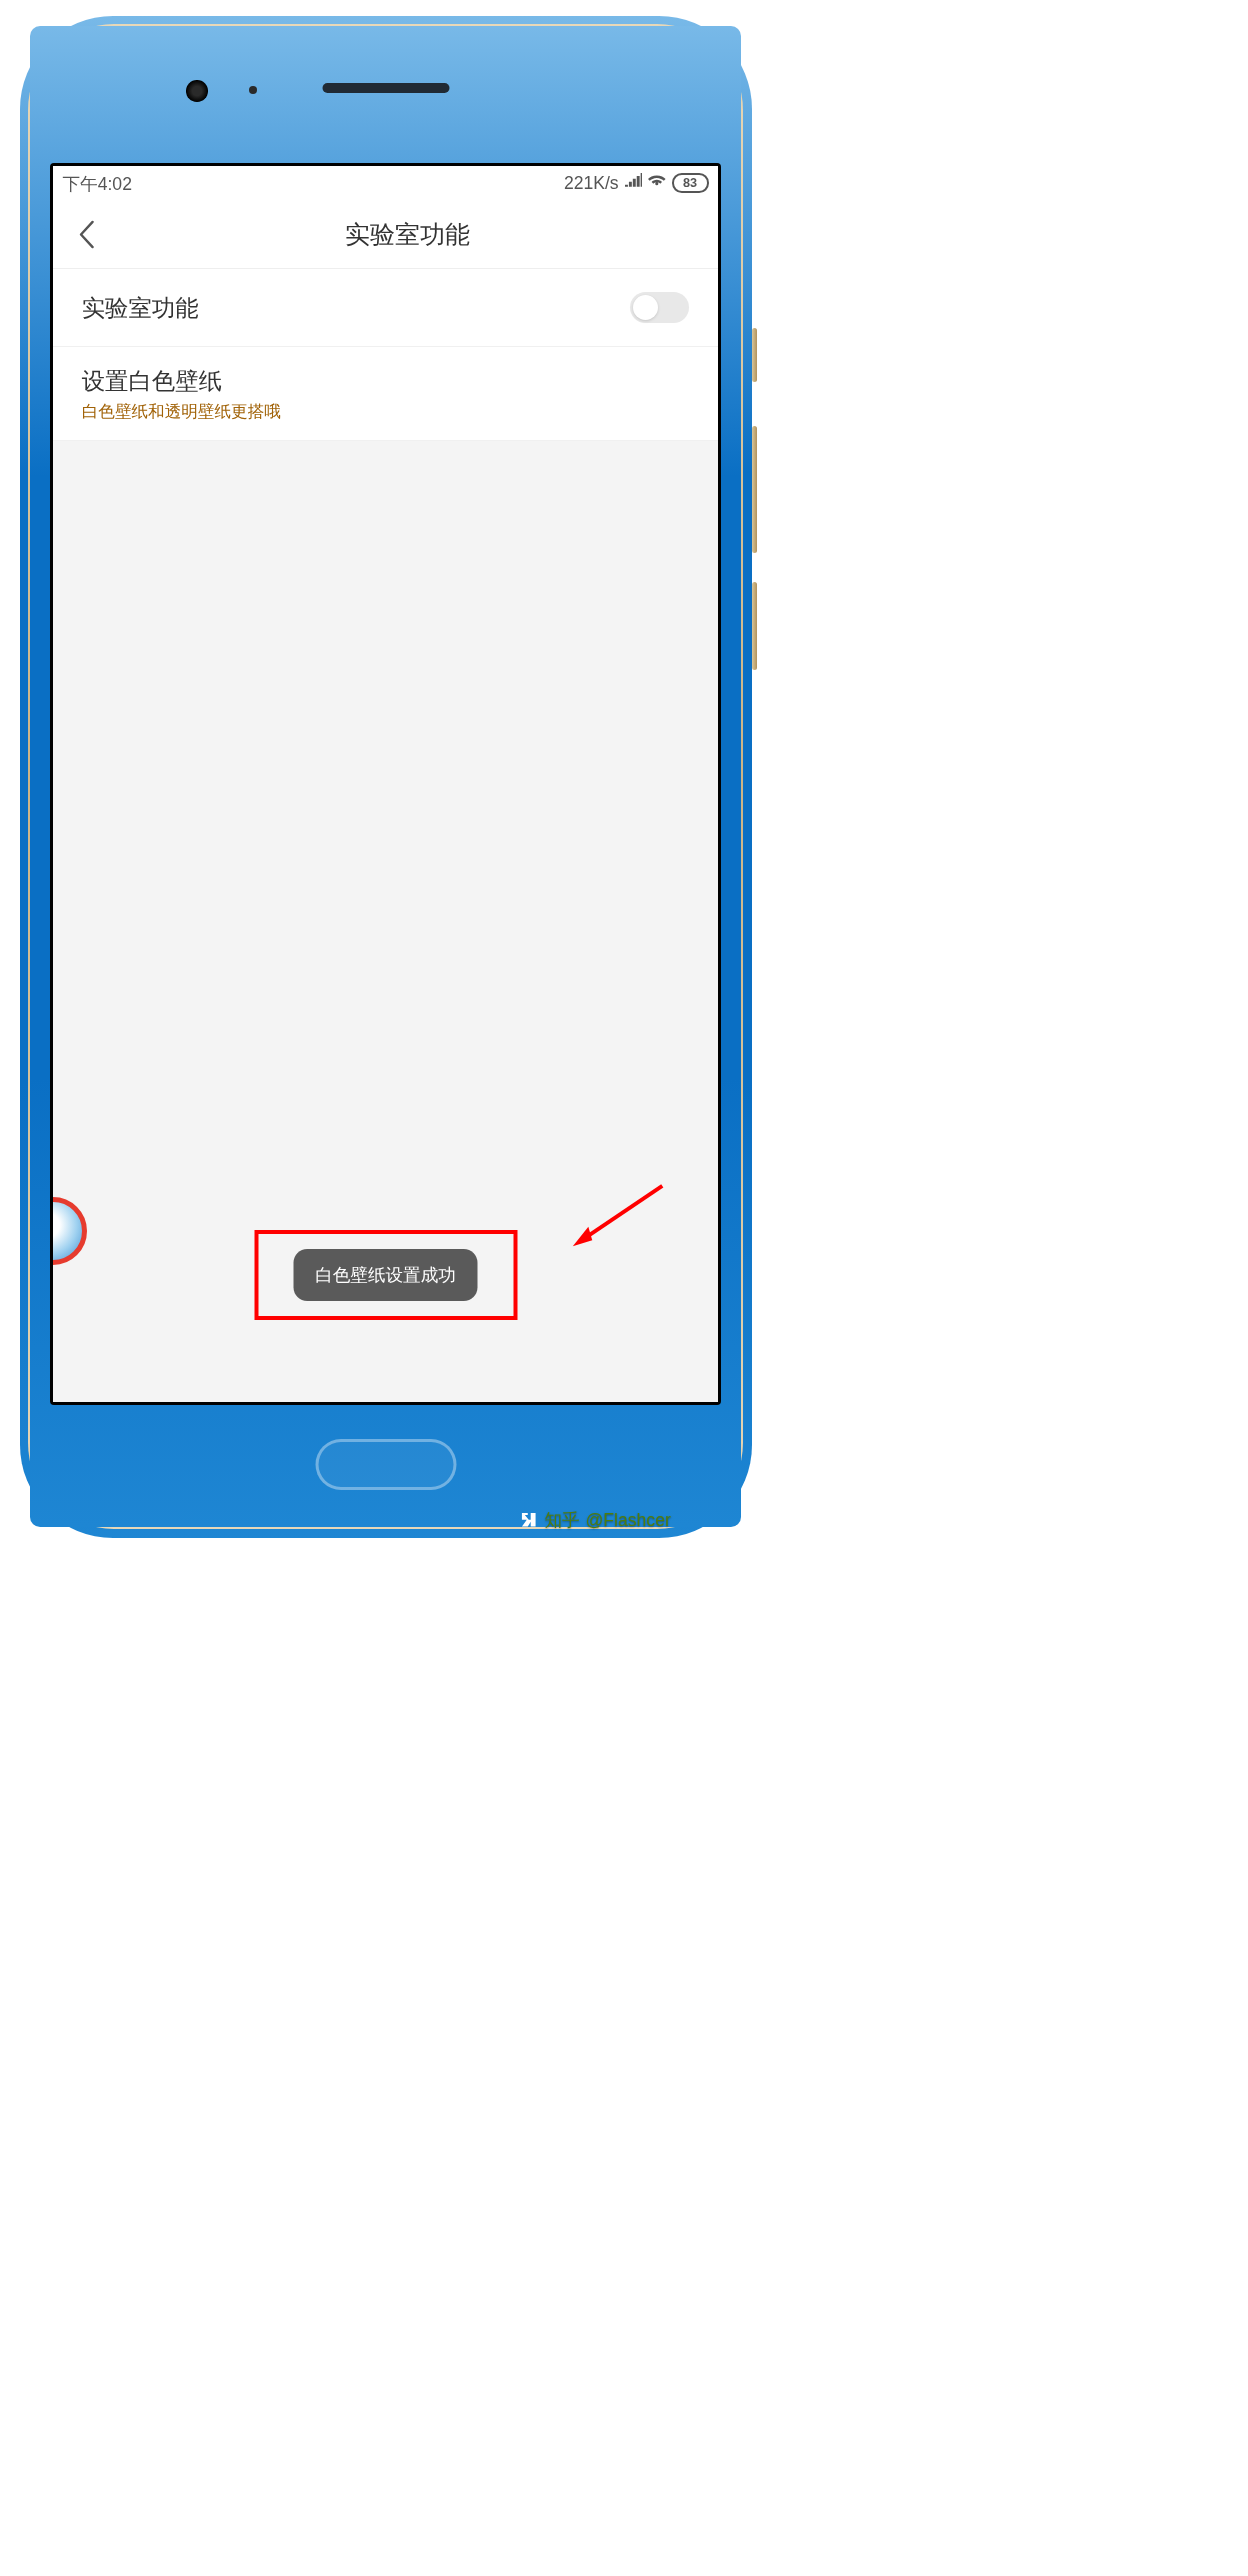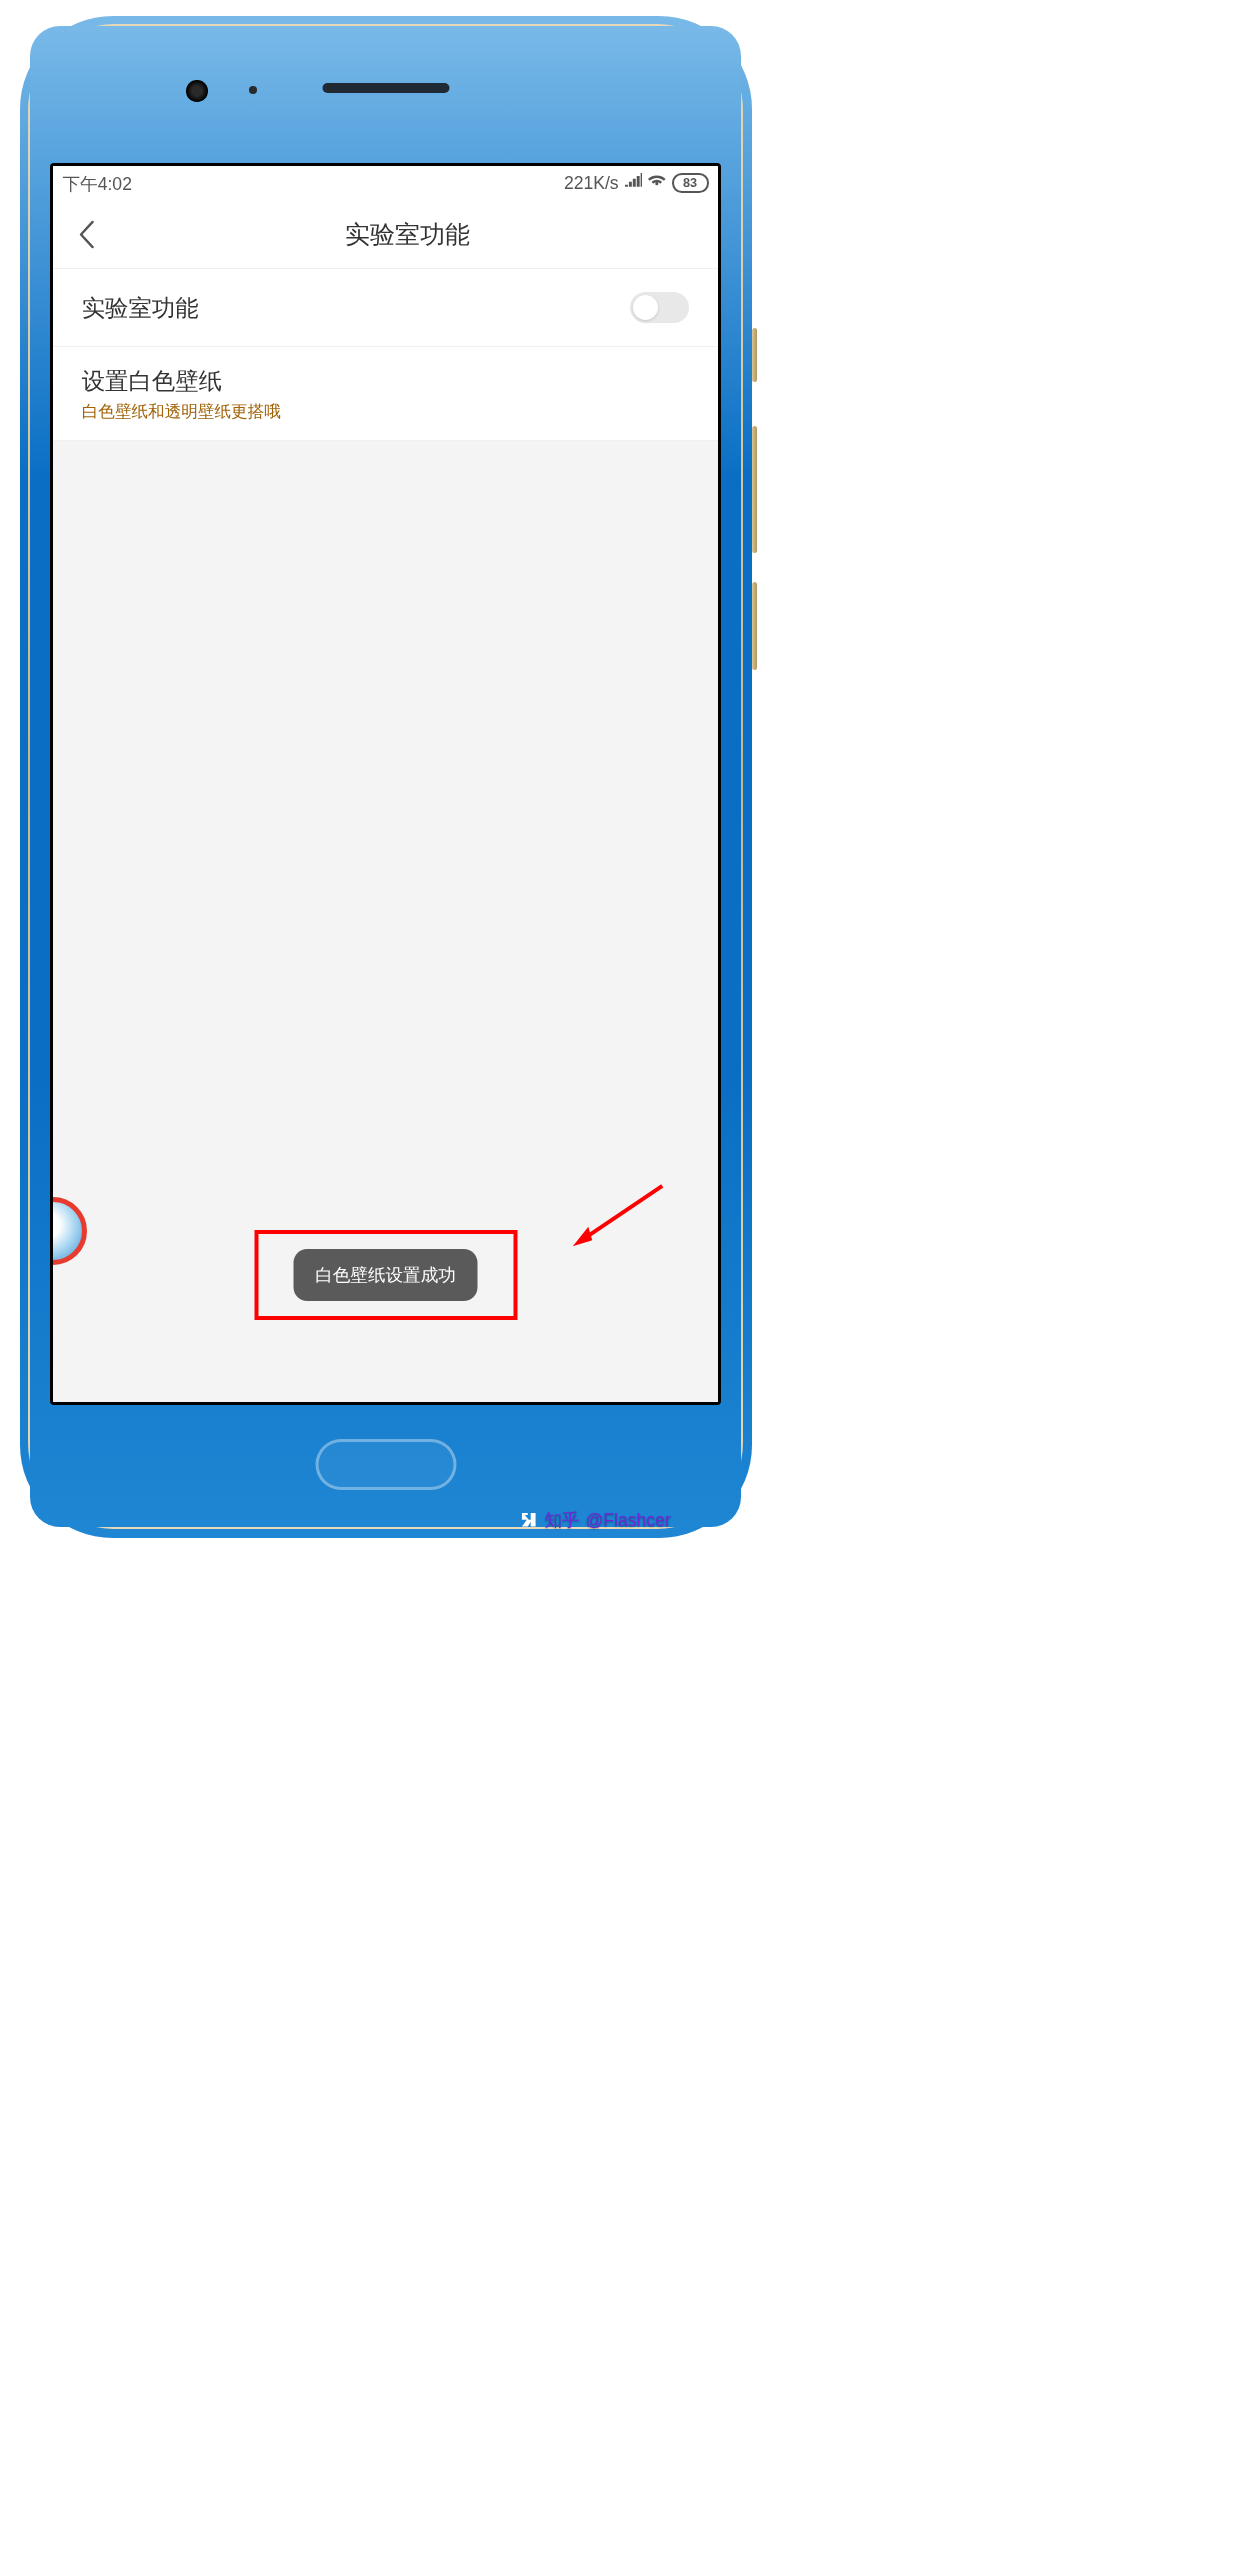--- a/index.html
+++ b/index.html
@@ -30,21 +30,21 @@
     .phone-gold {
       width: 100%;
       height: 100%;
       border-radius: 86px;
       background: linear-gradient(180deg, #e8d8b8, #cdb485, #e8d8b8);
       padding: 2px;
     }
     .phone-inner {
       width: 100%;
       height: 100%;
-      border-radius: 30px;
+      border-radius: 10px;
       background: linear-gradient(180deg, #78b9e8 0%, #0a6fc4 30%, #0a6fc4 70%, #1e86d3 100%);
       position: relative;
       overflow: hidden;
     }
 
     
     .sensor-cam {
       position: absolute;
       left: 156px; top: 54px;
       width: 21.5px; height: 21.5px;
@@ -222,21 +222,21 @@
       position: absolute;
       right: 17.6px;
       bottom: 1046px; 
       color: rgba(255,255,255,0.95);
     }
     .watermark {
       position: absolute;
       left: 519px;
       top: 1510px;
       font-size: 17.6px;
-      color: #6d28d9;
+      color: #4d7c0f;
       display: flex;
       align-items: center;
       gap: 5.9px;
       text-shadow: 0 1px 2px rgba(0,0,0,0.4);
     }
     .zhihu-logo {
       width: 19.5px; height: 19.5px;
       display: inline-flex;
     }
   </style>

